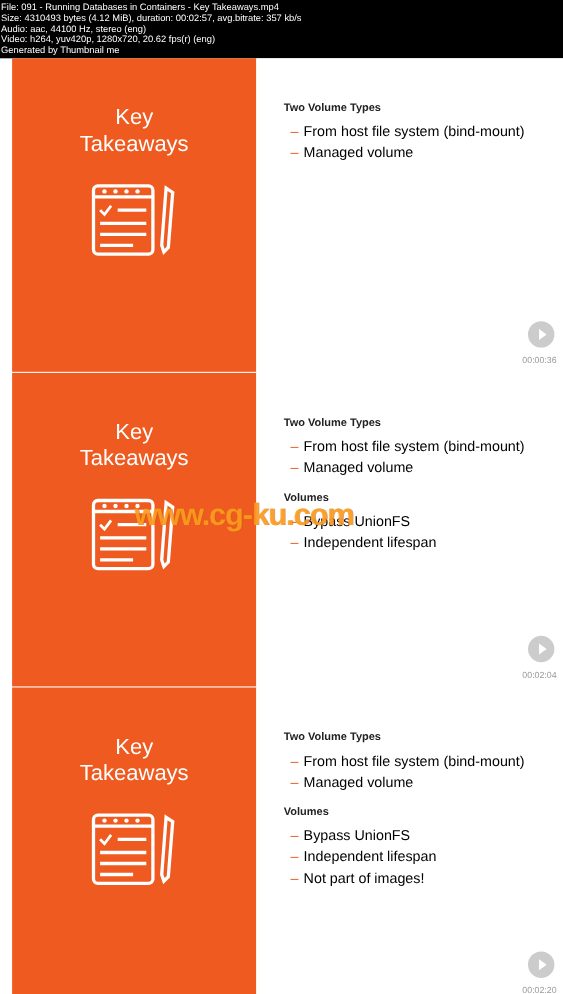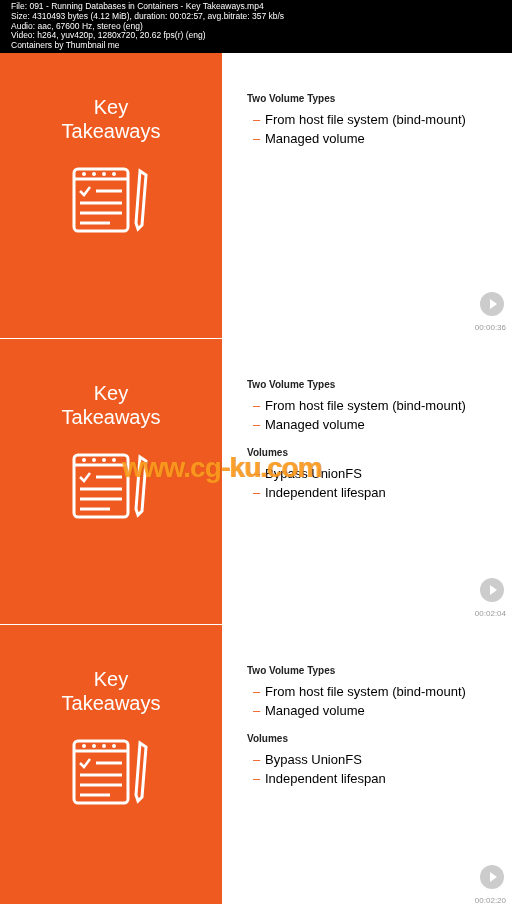--- a/index.html
+++ b/index.html
@@ -9,32 +9,33 @@
       font-family: Arial, sans-serif;
       background: #fff;
       position: relative;
       overflow: hidden;
     }
     .metadata {
       background: #000;
       color: #fff;
       font-size: 8.5px;
       line-height: 1.15;
-      padding: 2px 11px;
+      padding: 2px 1px;
       font-family: Arial, sans-serif;
     }
     .slides-container {
       display: flex;
       flex-direction: column;
     }
     .slide {
       display: flex;
       height: 286px;
       position: relative;
       border-bottom: 1px solid #fff;
+      margin-left: 11px;
     }
     .slide:last-child { border-bottom: none; }
     .left-panel {
       width: 222px;
       background: #ee5a1f;
       display: flex;
       flex-direction: column;
       align-items: center;
       justify-content: flex-start;
       padding-top: 42px;
@@ -119,23 +120,23 @@
       letter-spacing: -1px;
       text-shadow: 1px 0 0 rgba(200,100,20,0.6);
     }
   </style>
 </head>
 <body>
 
 <div class="metadata">
   <div>File: 091 - Running Databases in Containers - Key Takeaways.mp4</div>
   <div>Size: 4310493 bytes (4.12 MiB), duration: 00:02:57, avg.bitrate: 357 kb/s</div>
-  <div>Audio: aac, 67600 Hz, stereo (eng)</div>
+  <div>Audio: aac, 44100 Hz, stereo (eng)</div>
   <div>Video: h264, yuv420p, 1280x720, 20.62 fps(r) (eng)</div>
-  <div>Containers by Thumbnail me</div>
+  <div>Generated by Thumbnail me</div>
 </div>
 
 <div class="slides-container">
 
   <div class="slide">
     <div class="left-panel">
       <div class="key-title">
         <span>Key</span><br>
         <span>Takeaways</span>
       </div>
@@ -226,20 +227,21 @@
     <div class="right-panel">
       <div class="section-heading">Two Volume Types</div>
       <ul class="bullet-list">
         <li>From host file system (bind-mount)</li>
         <li>Managed volume</li>
       </ul>
       <div class="section-heading">Volumes</div>
       <ul class="bullet-list">
         <li>Bypass UnionFS</li>
         <li>Independent lifespan</li>
+        <li>Not part of images!</li>
       </ul>
     </div>
     <div class="play-button"></div>
     <div class="timestamp">00:02:20</div>
   </div>
 
 </div>
 
 <div class="watermark">www.cg-ku.com</div>
 

